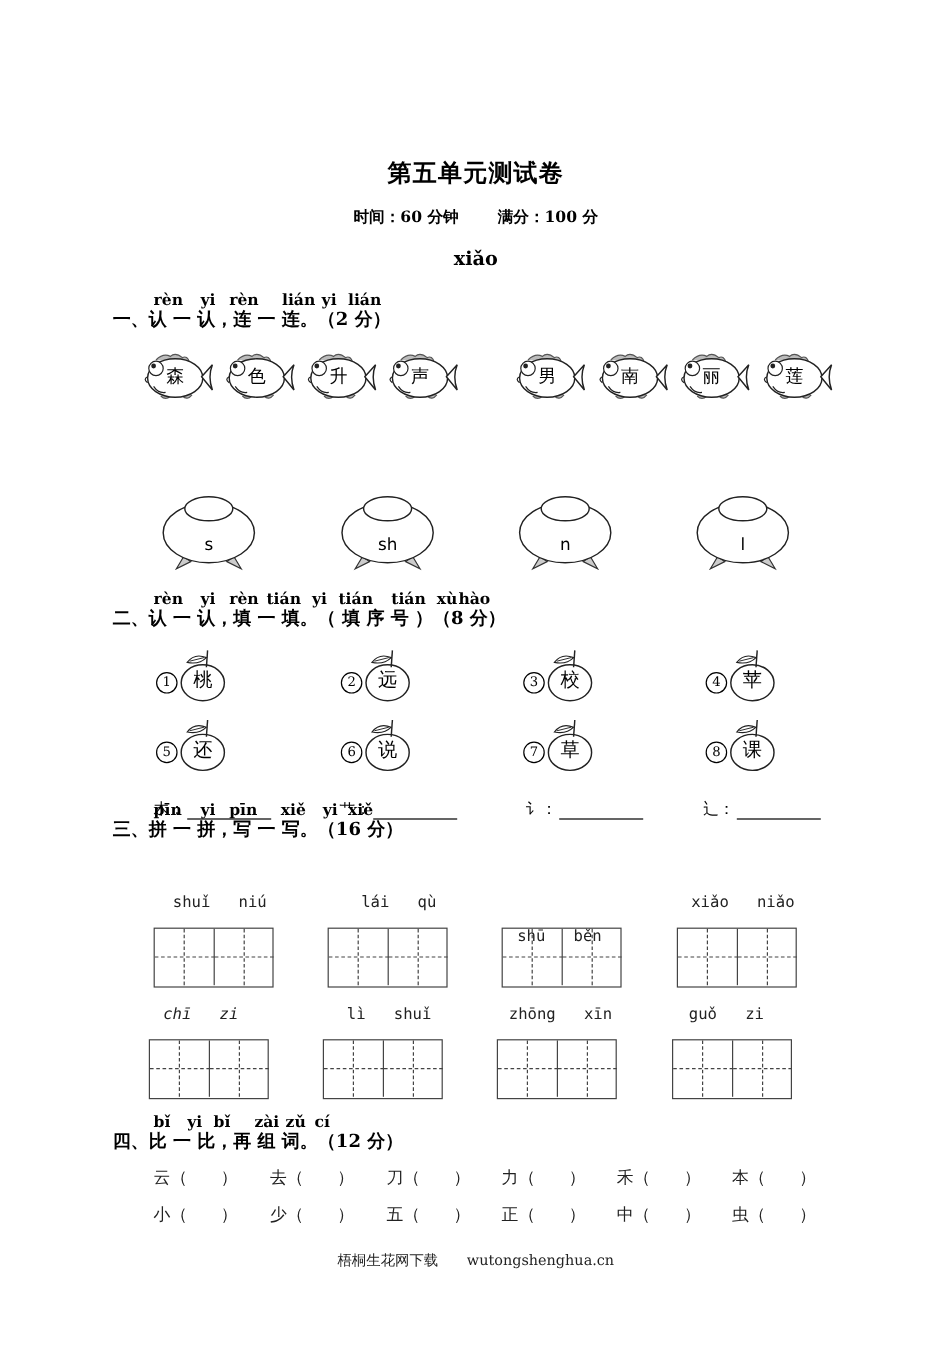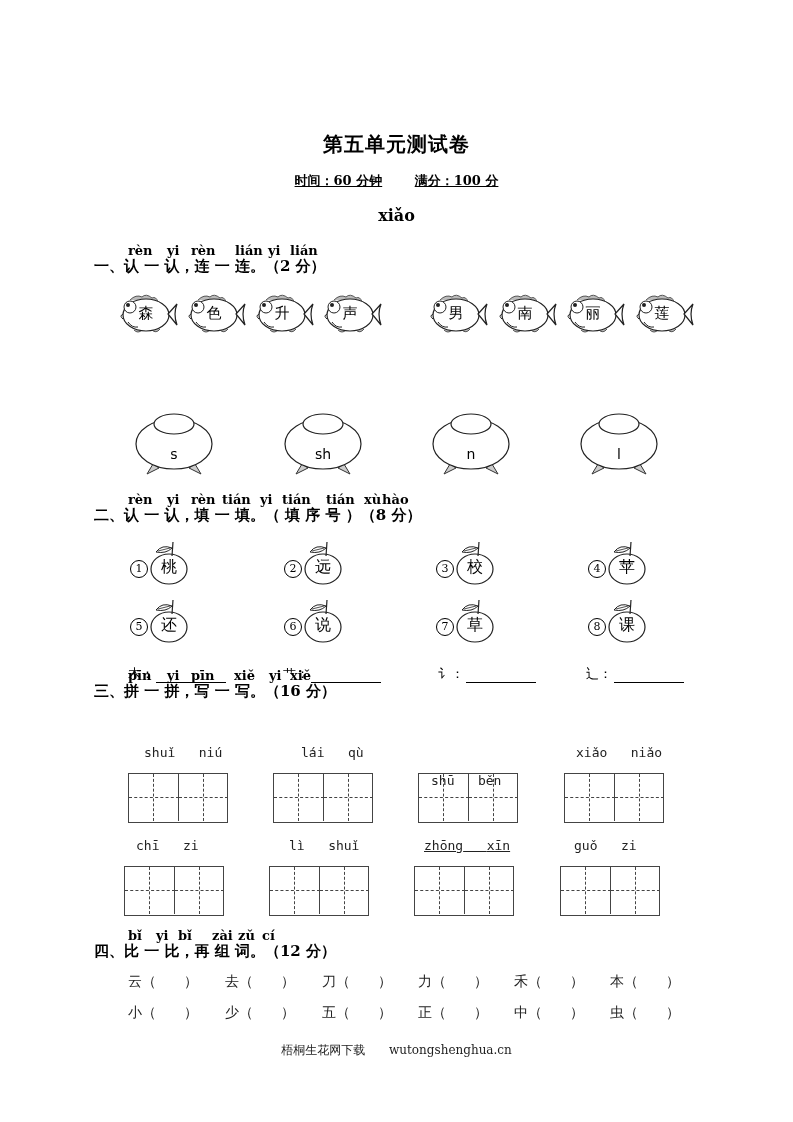--- a/index.html
+++ b/index.html
@@ -1,21 +1,21 @@
 <!DOCTYPE html>
 <html><head>
 <meta charset="utf-8">
 <style>
   html, body { margin:0; padding:0; background:#ffffff; }
   body { width:793px; height:1122px; position:relative; overflow:hidden;
          font-family:"DejaVu Serif","Liberation Serif",serif; color:#000; }
   .abs { position:absolute; }
   .title { left:0; width:793px; top:131px; text-align:center; font-size:20px; font-weight:bold; letter-spacing:1px; }
   .meta { left:0; width:793px; top:172px; text-align:center; font-size:13px; font-weight:bold; }
-  .meta span { margin:0 14px;text-decoration:underline; }
+  .meta span { margin:0 14px; }
   .subtitle { left:0; width:793px; top:206px; text-align:center; font-size:16px; font-weight:bold; }
 
   .q-head { left:94px; font-size:15px; font-weight:bold; height:36px; }
   .q-head .pinyin-row { position:absolute; top:0; left:0; white-space:nowrap; font-size:13px; font-weight:bold; }
   .q-head .text-row { position:absolute; top:14px; left:0; white-space:nowrap; letter-spacing:0px; }
   .pinyin-row span { position:absolute; top:0; white-space:nowrap; }
 
   
   .fish { width:62px; height:44px; }
   .fish svg { position:absolute; left:0; top:0; }
@@ -367,21 +367,21 @@
     <div class="abs grid" style="left: 564px; top: 773px;">
       <div class="cell" style="left:0">
         <div class="v"></div>
         <div class="h"></div>
       </div>
       <div class="cell" style="left:49px">
         <div class="v"></div>
         <div class="h"></div>
       </div>
     </div>
-    <div class="abs py" style="left: 136px; top: 838px;"><span>chī</span>&nbsp;&nbsp;&nbsp;<span>zi</span></div>
+    <div class="abs py" style="left: 136px; top: 838px; font-style: italic;"><span>chī</span>&nbsp;&nbsp;&nbsp;<span>zi</span></div>
     <div class="abs grid" style="left: 124px; top: 866px;">
       <div class="cell" style="left:0">
         <div class="v"></div>
         <div class="h"></div>
       </div>
       <div class="cell" style="left:49px">
         <div class="v"></div>
         <div class="h"></div>
       </div>
     </div>
@@ -389,21 +389,21 @@
     <div class="abs grid" style="left: 269px; top: 866px;">
       <div class="cell" style="left:0">
         <div class="v"></div>
         <div class="h"></div>
       </div>
       <div class="cell" style="left:49px">
         <div class="v"></div>
         <div class="h"></div>
       </div>
     </div>
-    <div class="abs py" style="left: 424px; top: 838px; text-decoration: underline;"><span>zhōng</span>&nbsp;&nbsp;&nbsp;<span>xīn</span></div>
+    <div class="abs py" style="left: 424px; top: 838px;"><span>zhōng</span>&nbsp;&nbsp;&nbsp;<span>xīn</span></div>
     <div class="abs grid" style="left: 414px; top: 866px;">
       <div class="cell" style="left:0">
         <div class="v"></div>
         <div class="h"></div>
       </div>
       <div class="cell" style="left:49px">
         <div class="v"></div>
         <div class="h"></div>
       </div>
     </div>

